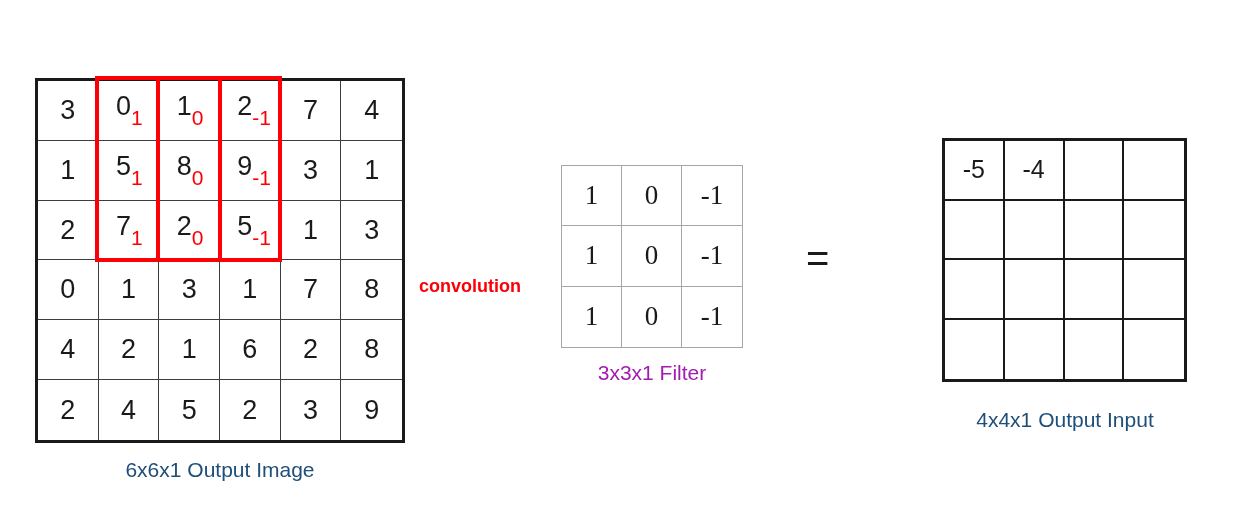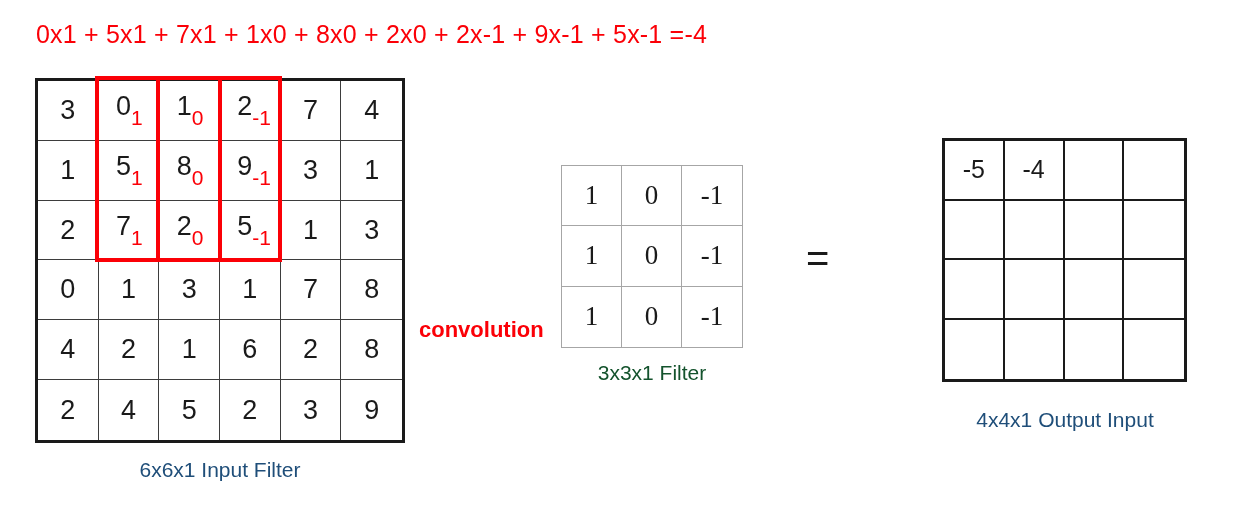--- a/index.html
+++ b/index.html
@@ -78,25 +78,24 @@
     width:4px;
     background:#fb0007;
   }
   #highlight-box .vline.a{left:57px;}
   #highlight-box .vline.b{left:119px;}
 
   
   #conv-label{
     position:absolute;
     left:419px; top:276px;
-    font-size:22px;
+    font-size:18px;
     font-weight:bold;
     color:#fb0007;
     white-space:nowrap;
-    margin-top:41px;
   }
 
   
   #filter-grid{
     position:absolute;
     left:561px; top:165px;
     width:182px; height:183px;
     display:grid;
     grid-template-columns:repeat(3,1fr);
     grid-template-rows:repeat(3,1fr);
@@ -113,21 +112,21 @@
     font-family:"Liberation Serif", serif;
   }
   #filter-grid .cell:nth-child(3n){border-right:none;}
   #filter-grid .cell:nth-child(n+7){border-bottom:none;}
 
   #filter-caption{
     position:absolute;
     left:561px; top:358px;
     width:182px;
     text-align:center;
-    color:#14532d;
+    color:#a21caf;
     font-size:21px;
     line-height:1.45;
   }
   #filter-caption .line2{white-space:nowrap;margin-left:-30px;}
 
   
   #equals{
     position:absolute;
     left:806px; top:236px;
     font-size:40px;
@@ -173,21 +172,20 @@
     text-align:center;
     color:#1f4e79;
     font-size:21px;
   }
 </style>
 </head>
 <body>
 
 <div class="stage">
 
-  <div id="formula">0x1 + 5x1 + 7x1 + 1x0 + 8x0 + 2x0 + 2x-1 + 9x-1 + 5x-1 =-4</div>
 
   <div id="input-grid">
       <div class="cell">
         <span class="val" style="transform: none;">3</span>
       </div>
       <div class="cell">
         <span class="val">0<span class="sub">1</span></span>
       </div>
       <div class="cell">
         <span class="val">1<span class="sub">0</span></span>
@@ -289,21 +287,21 @@
         <span class="val" style="transform: none;">3</span>
       </div>
       <div class="cell">
         <span class="val" style="transform: none;">9</span>
       </div>
     </div>
   <div id="highlight-box">
     <div class="vline a"></div>
     <div class="vline b"></div>
   </div>
-  <div id="input-caption">6x6x1 Input Filter</div>
+  <div id="input-caption">6x6x1 Output Image</div>
 
   <div id="conv-label">convolution</div>
 
   <div id="filter-grid">
       <div class="cell">1</div>
       <div class="cell">0</div>
       <div class="cell">-1</div>
       <div class="cell">1</div>
       <div class="cell">0</div>
       <div class="cell">-1</div>

